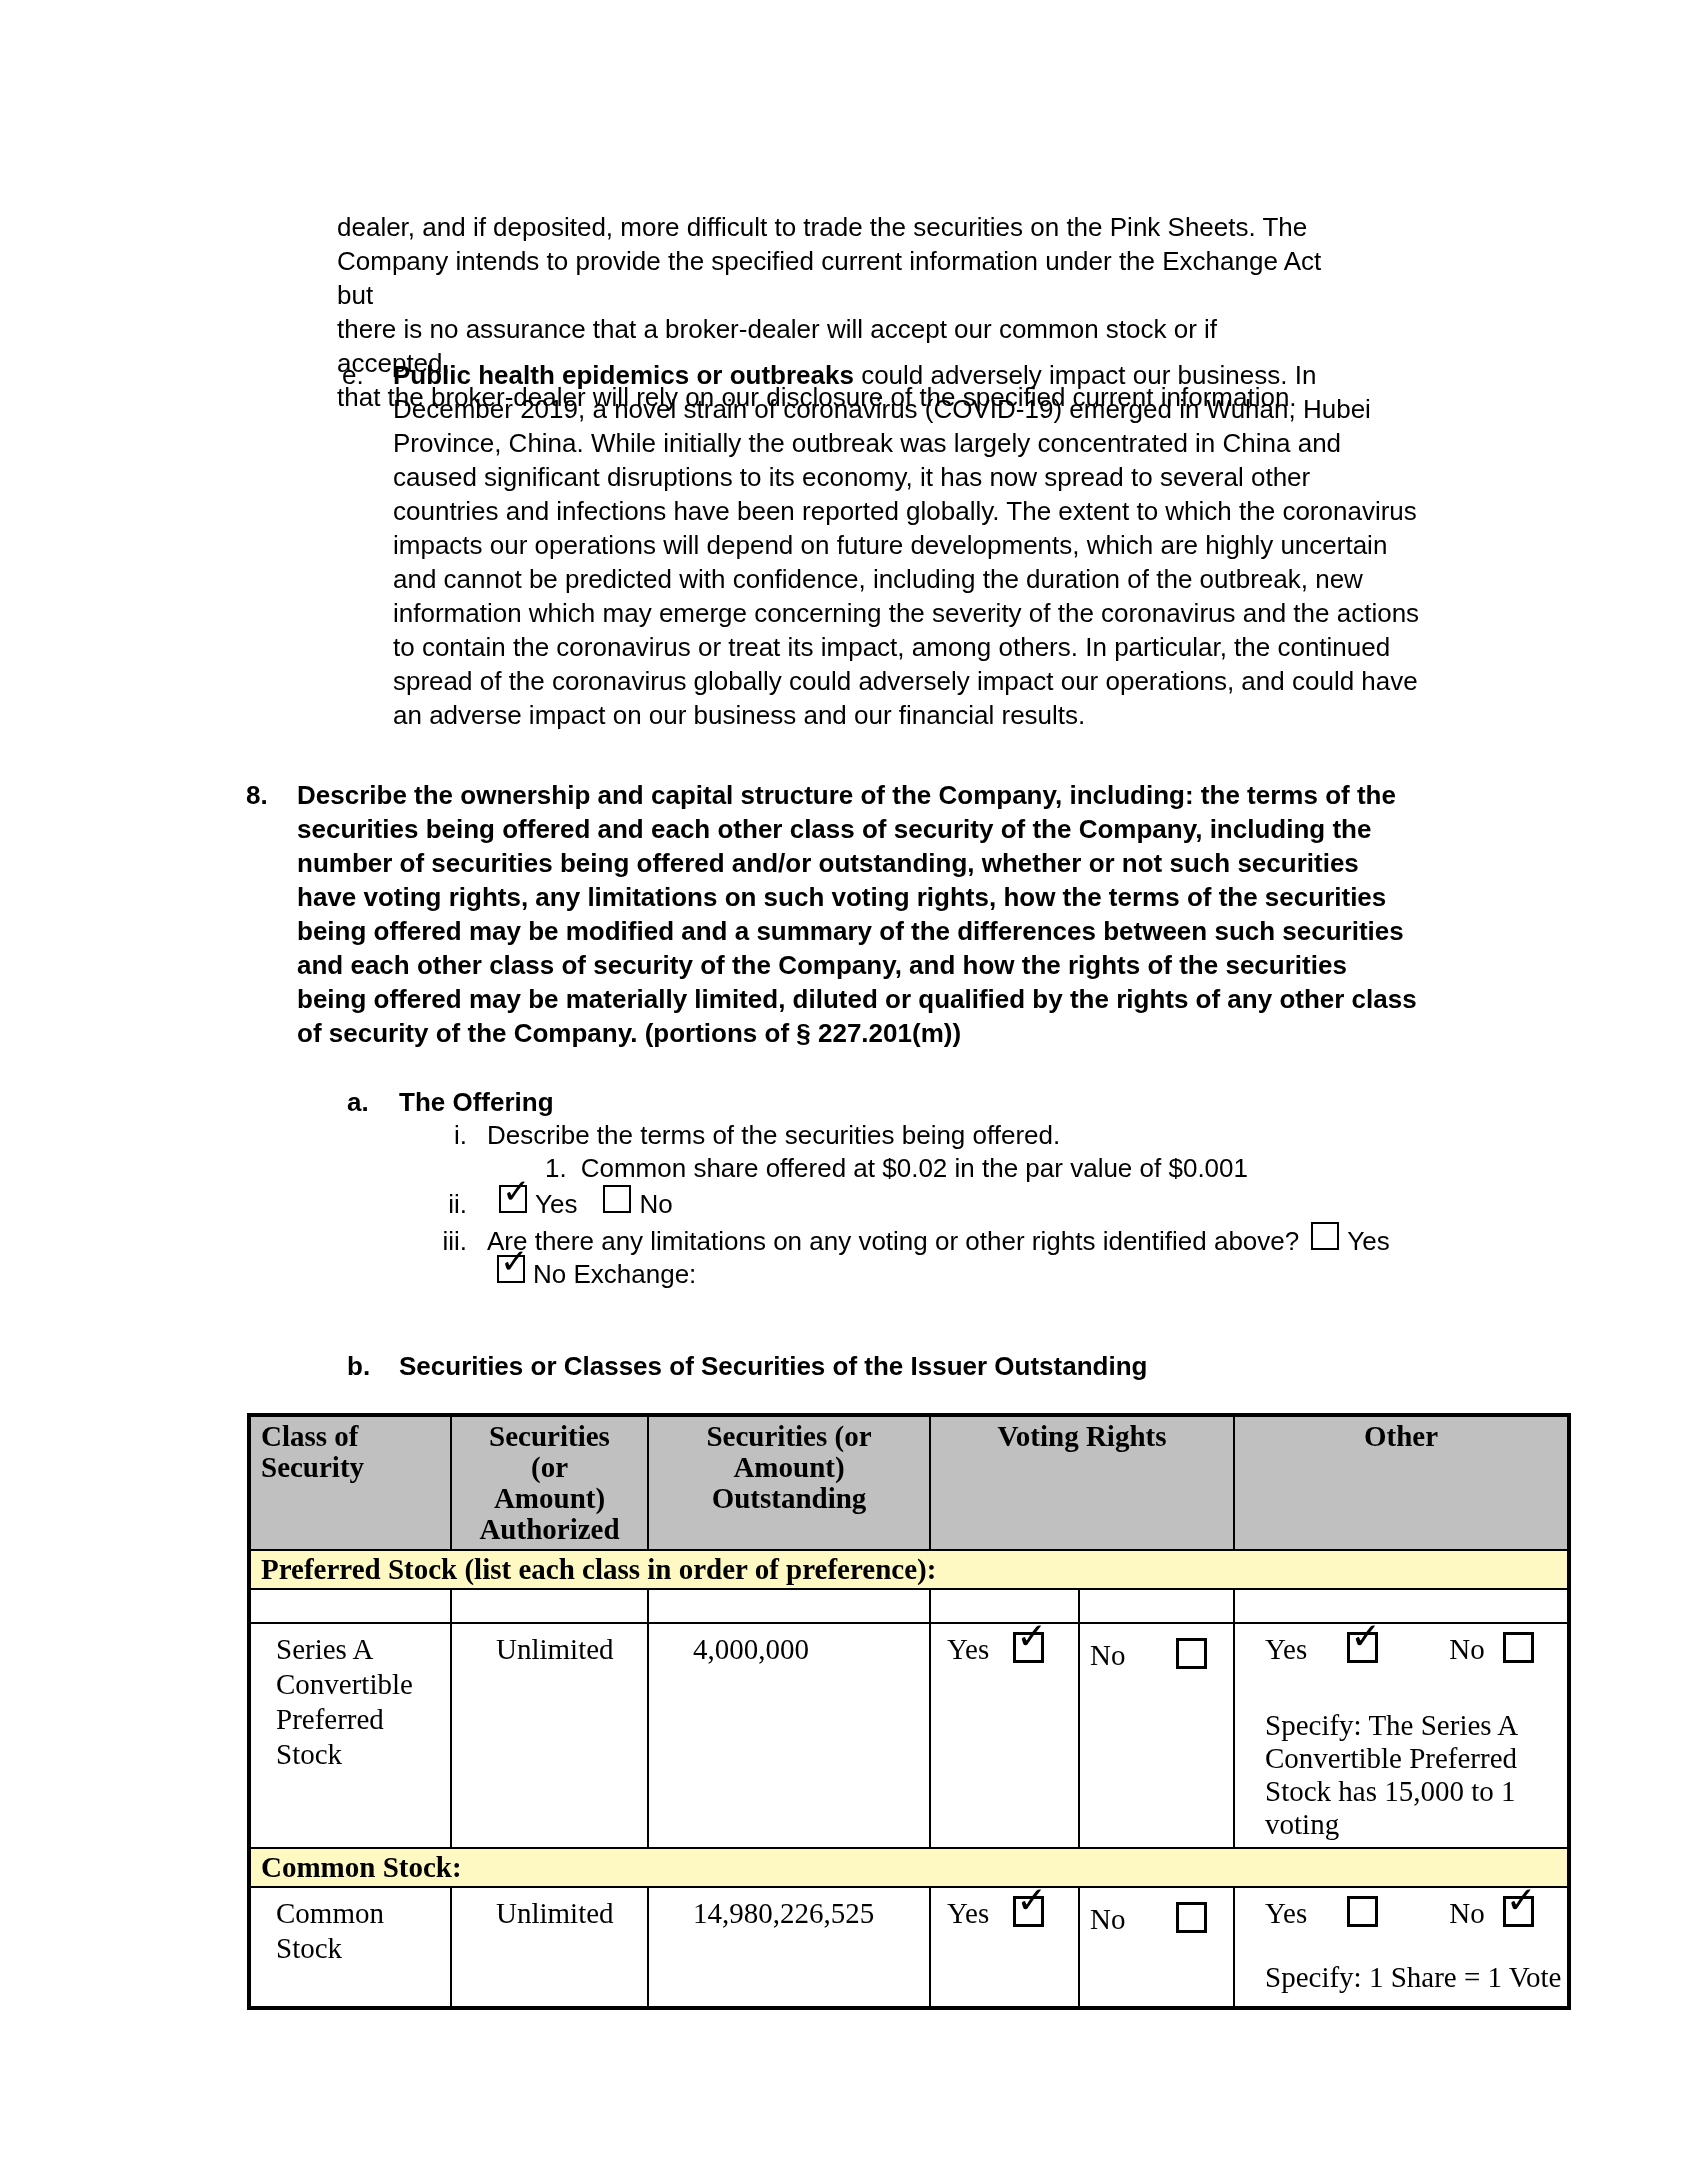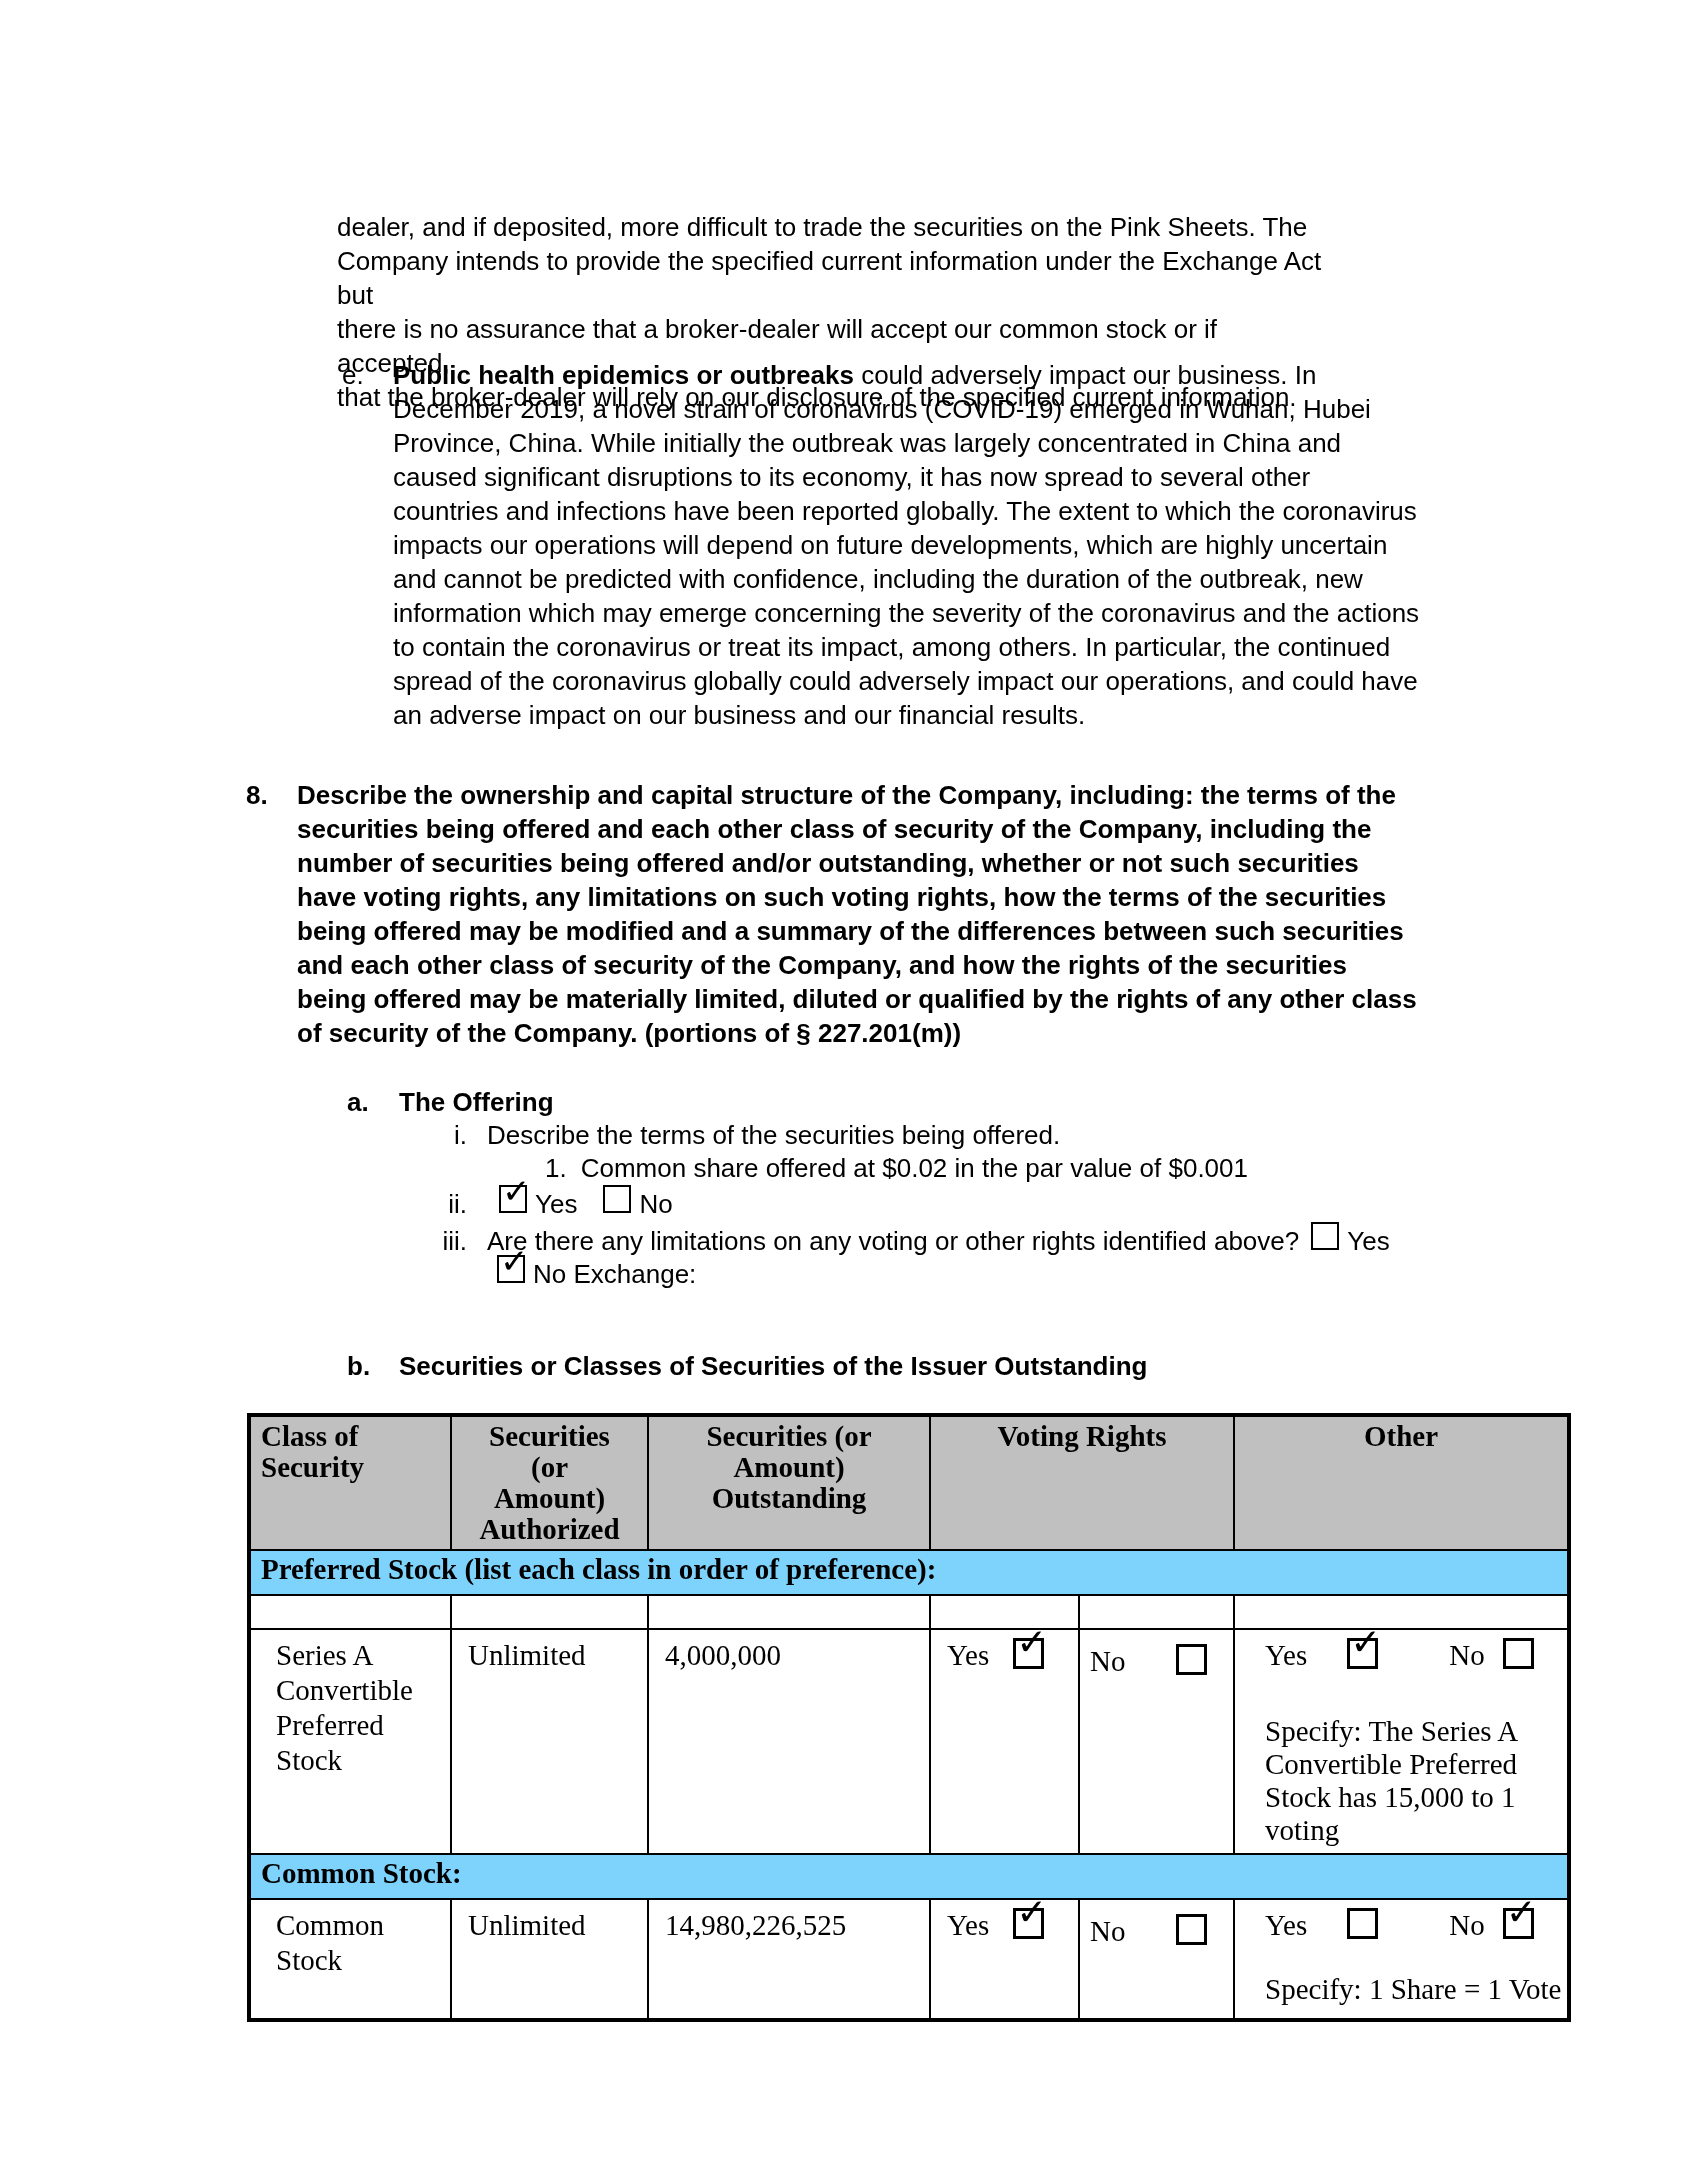--- a/index.html
+++ b/index.html
@@ -33,24 +33,24 @@
   .ml12{margin-left:12px;} .ml8{margin-left:8px;} .ml26{margin-left:26px;}
 
   
   table.sec { position:absolute; left:247px; top:1413px; width:1321px;
     border-collapse:collapse; table-layout:fixed; border:4px solid #000;
     font-family:"Liberation Serif","DejaVu Serif",serif; font-size:29px; line-height:35px; }
   table.sec th, table.sec td { border:2px solid #000; vertical-align:top; overflow:hidden; }
   table.sec th { background:#c0c0c0; font-weight:bold; text-align:center;
     padding:4px 10px; line-height:31px; white-space:pre-line; }
   table.sec th.first { text-align:left; }
-  td.band { background:#7dd3fc; font-weight:bold; padding:1px 6px 7px 10px;
+  td.band { background:#fef9c3; font-weight:bold; padding:1px 6px 1px 10px;
     border-top:4px solid #000; border-bottom:4px solid #000; }
   td.c-class { padding:8px 8px 6px 25px; }
-  td.c-data  { padding:8px 8px 6px 16px; }
+  td.c-data  { padding:8px 8px 6px 44px; }
   .vflex { display:flex; align-items:flex-start; }
   td.c-vyes { padding:8px 0 0 16px; }
   td.c-vyes .cb { margin-left:24px; }
   td.c-vno  { padding:14px 0 0 10px; }
   td.c-vno  .cb { margin-left:51px; }
   td.c-other { padding:8px 10px 6px 30px; }
   .other-line { display:flex; align-items:flex-start; white-space:nowrap; }
   .other-line .cb1 { margin-left:40px; }
   .other-line .no2 { margin-left:71px; }
   .other-line .cb2 { margin-left:18px; }

